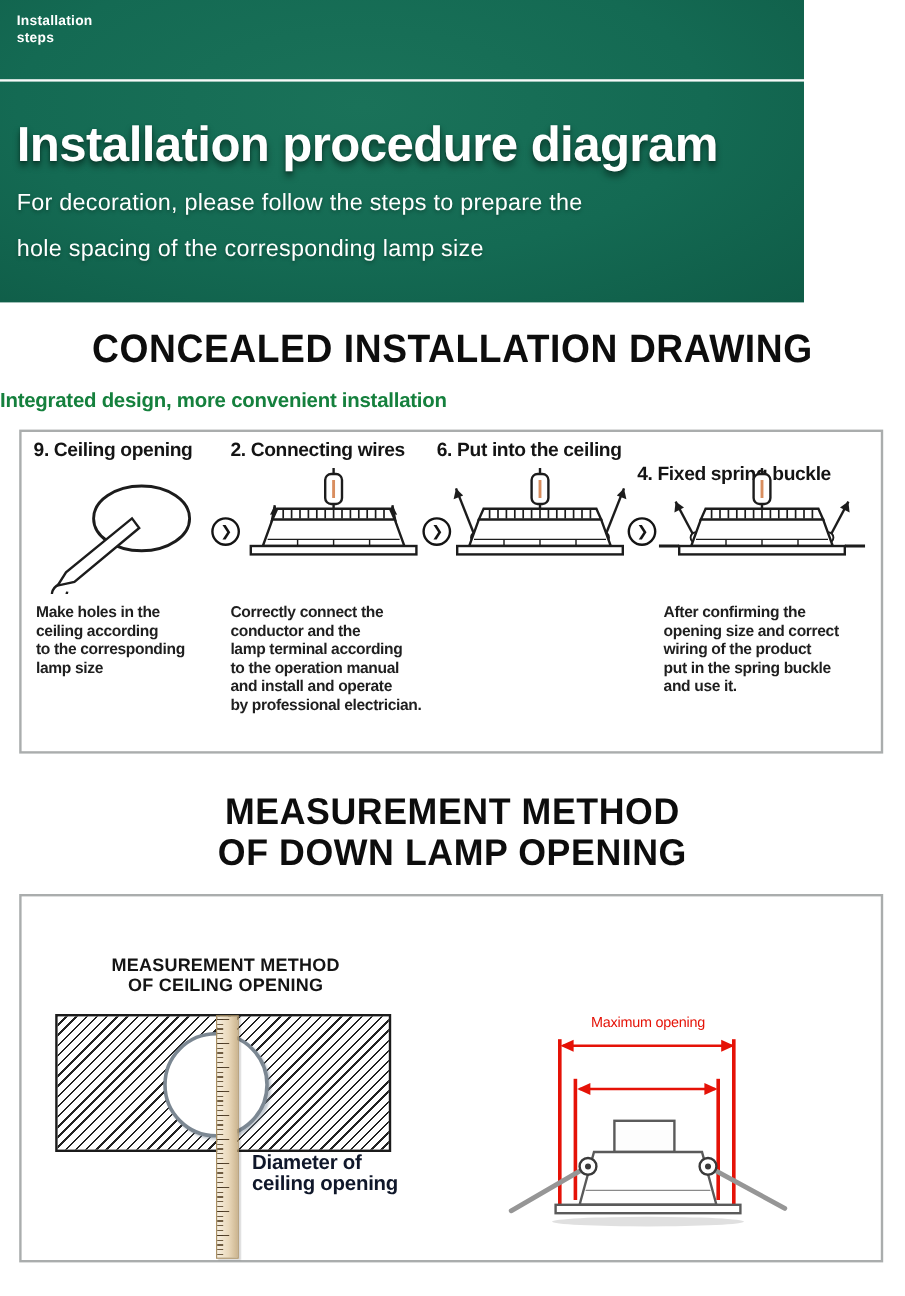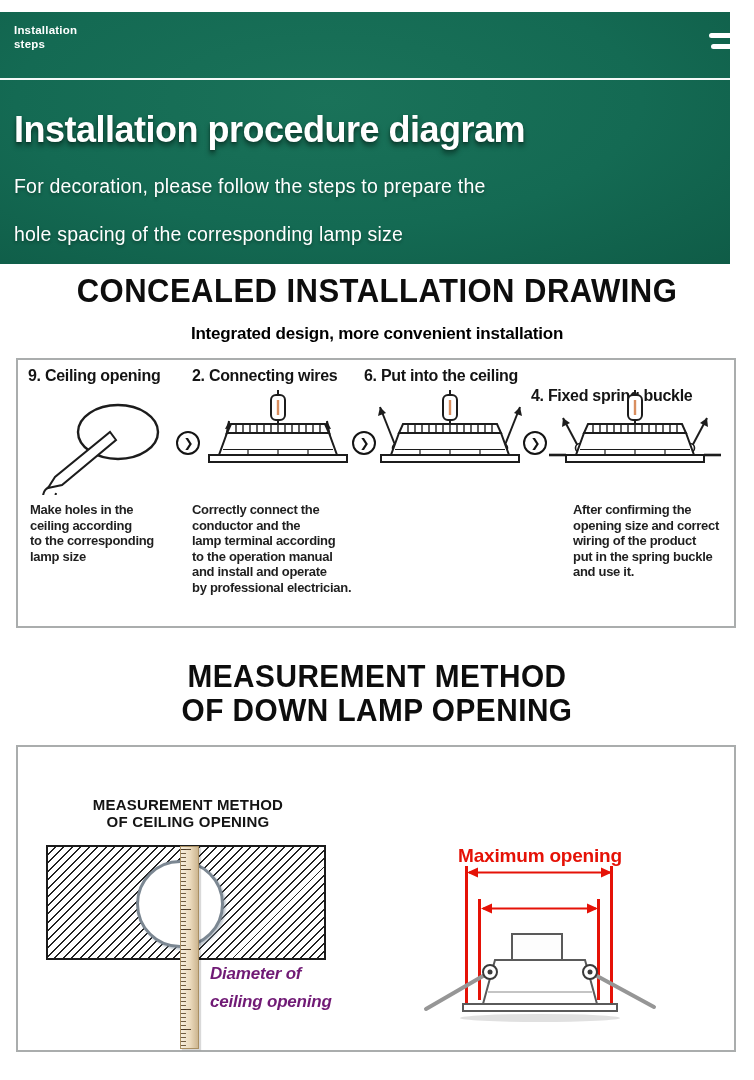--- a/index.html
+++ b/index.html
@@ -2,34 +2,34 @@
 <html><head>
 <meta charset="utf-8">
 <style>
   html,body{margin:0;padding:0;background:#fff;}
   #page{position:relative;width:754px;height:1080px;background:#ffffff;overflow:hidden;
         font-family:"Liberation Sans","DejaVu Sans",sans-serif;-webkit-font-smoothing:antialiased;}
   .abs{position:absolute;}
   .pre{white-space:pre-line;}
 
   
-  #hero{position:absolute;left:0;top:12px;width:730px;height:252px;
+  #hero{position:absolute;left:0;top:0;width:670px;height:252px;
         background:radial-gradient(ellipse at 45% 35%, #1a7259 0%, #146a53 55%, #0f5c47 100%);}
   .hero-eyebrow{color:#fff;font-weight:bold;font-size:11.5px;line-height:13.5px;letter-spacing:.2px;}
   .hero-divider{background:rgba(255,255,255,.96);height:2px;width:754px;}
-  .hero-title{color:#fff;font-weight:bold;font-size:36px;letter-spacing:-.5px;
+  .hero-title{color:#fff;font-weight:bold;font-size:41px;letter-spacing:-.5px;
               text-shadow:0 4px 5px rgba(0,22,14,.55),0 1px 2px rgba(0,22,14,.35);}
-  .hero-sub{color:#fff;font-size:19.5px;line-height:48px;letter-spacing:.2px;
+  .hero-sub{color:#fff;font-size:19.5px;line-height:38px;letter-spacing:.2px;
             text-shadow:0 2px 3px rgba(0,22,14,.35);}
   .menu-bar{position:absolute;background:#fff;height:5px;border-radius:2.5px;}
 
   
   .h1{width:754px;text-align:center;color:#0d0d0d;font-weight:bold;font-size:33px;
       transform:scaleX(.94);transform-origin:50% 50%;letter-spacing:.5px;}
-  .h1-sub{width:754px;text-align:center;color:#000000;font-weight:bold;font-size:17px;letter-spacing:-.2px;}
+  .h1-sub{width:754px;color:#15803d;font-weight:bold;font-size:17px;letter-spacing:-.2px;}
   .h2{width:754px;text-align:center;color:#0d0d0d;font-weight:bold;font-size:31px;line-height:34px;
       transform:scaleX(.96);transform-origin:50% 50%;letter-spacing:.5px;}
 
   
   .panel{position:absolute;left:16px;width:720px;background:#fff;border:2px solid #aaadad;box-sizing:border-box;}
   #panel-steps{top:358px;height:270px;}
   #panel-measure{top:745px;height:307px;}
 
   .step-title{position:absolute;color:#141414;font-weight:bold;font-size:16px;letter-spacing:-.3px;white-space:nowrap;}
   .step-desc{position:absolute;color:#1f1f1f;font-weight:bold;font-size:13px;line-height:15.5px;letter-spacing:-.3px;}
@@ -43,24 +43,24 @@
               background:repeating-linear-gradient(135deg,#ffffff 0px,#ffffff 4.6px,#222 4.6px,#222 6px);}
   #hole-circle{left:136px;top:860px;width:88px;height:88px;border-radius:50%;background:#fff;
                border:3px solid #7b8792;box-sizing:border-box;box-shadow:2px 2px 2px rgba(125,140,155,.45);}
   #ruler{left:180px;top:846px;width:19px;height:203px;box-sizing:border-box;
          background:linear-gradient(90deg,#f7efdf 0%,#ead9bc 55%,#cdb690 100%);
          border:1px solid #a98f63;box-shadow:2px 1px 1px rgba(0,0,0,.15);}
   .ruler-ticks-minor{position:absolute;left:0;top:2px;bottom:2px;width:5px;
          background:repeating-linear-gradient(to bottom,rgba(88,68,40,.85) 0 1px,transparent 1px 4px);}
   .ruler-ticks-major{position:absolute;left:0;top:2px;bottom:2px;width:10px;
          background:repeating-linear-gradient(to bottom,rgba(70,52,30,.9) 0 1.4px,transparent 1.4px 20px);}
-  .caption{position:absolute;color:#701a75;font-weight:bold;font-size:17px;line-height:28px;letter-spacing:-.2px;font-style:italic;}
-
-  
-  .red-label{position:absolute;left:420px;width:240px;text-align:center;font-weight:bold;font-size:19px;letter-spacing:-.2px;}
+  .caption{position:absolute;color:#0f172a;font-weight:bold;font-size:17px;line-height:18px;letter-spacing:-.2px;}
+
+  
+  .red-label{position:absolute;left:420px;width:240px;text-align:center;font-weight:normal;font-size:12px;letter-spacing:-.2px;}
   .red-vline{position:absolute;width:3px;}
 </style>
 </head>
 <body>
 
 <div id="page">
 
   <div id="hero">
     <div class="abs pre hero-eyebrow" style="left:14px;top:12px;">Installation
 steps</div>
@@ -169,21 +169,21 @@
   <div class="step-desc pre" style="left:192px;top:502px;width:185px;">Correctly connect the
 conductor and the
 lamp terminal according
 to the operation manual
 and install and operate
 by professional electrician.</div>
   <div class="step-desc pre" style="left:30px;top:502px;width:150px;">Make holes in the
 ceiling according
 to the corresponding
 lamp size</div>
-  <div class="step-desc pre" style="left:553px;top:502px;width:175px;margin-left:20px;">After confirming the
+  <div class="step-desc pre" style="left:553px;top:502px;width:175px;">After confirming the
 opening size and correct
 wiring of the product
 put in the spring buckle
 and use it.</div>
 
   <div class="abs h2 pre" style="top:660px;">MEASUREMENT METHOD
 OF DOWN LAMP OPENING</div>
 
   <div class="panel" id="panel-measure"></div>
 

